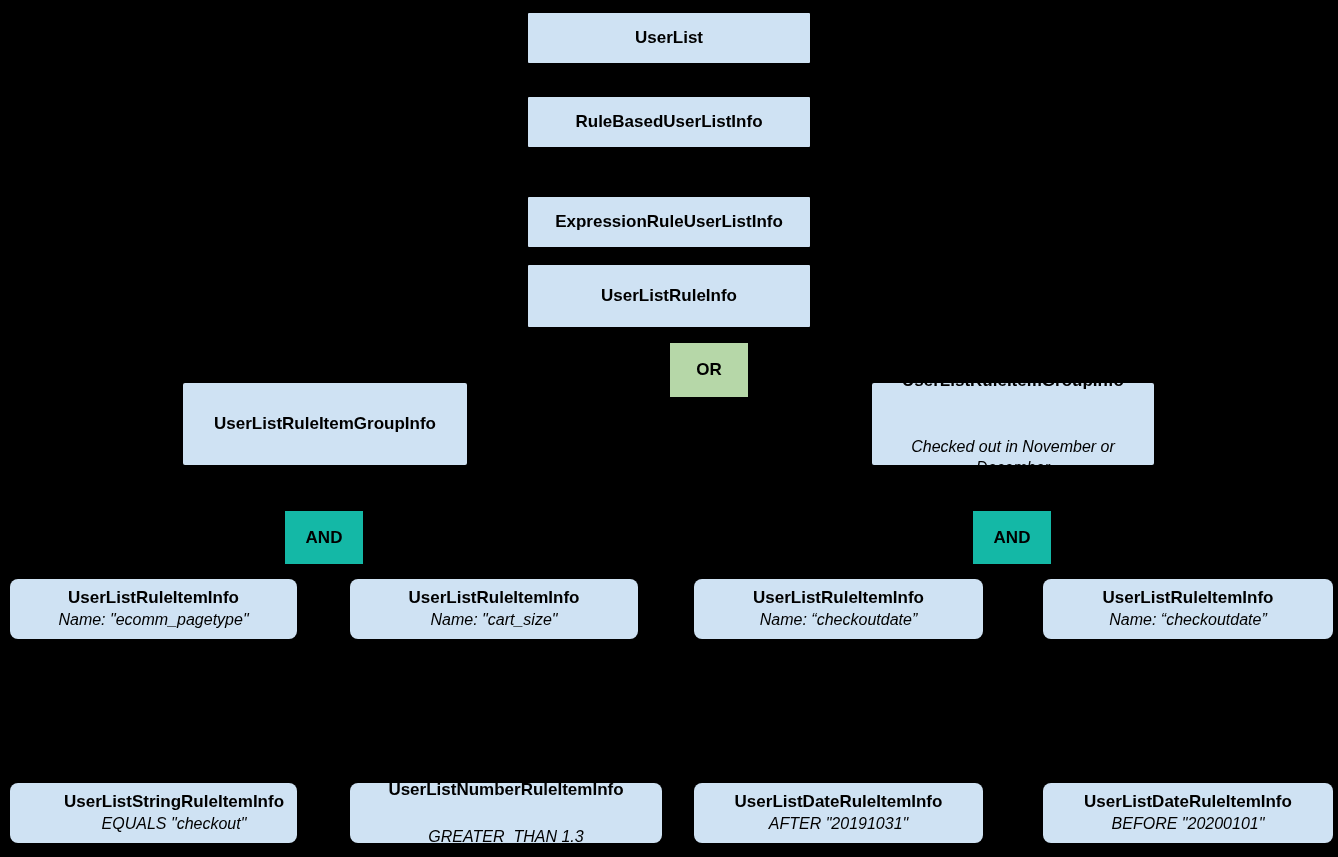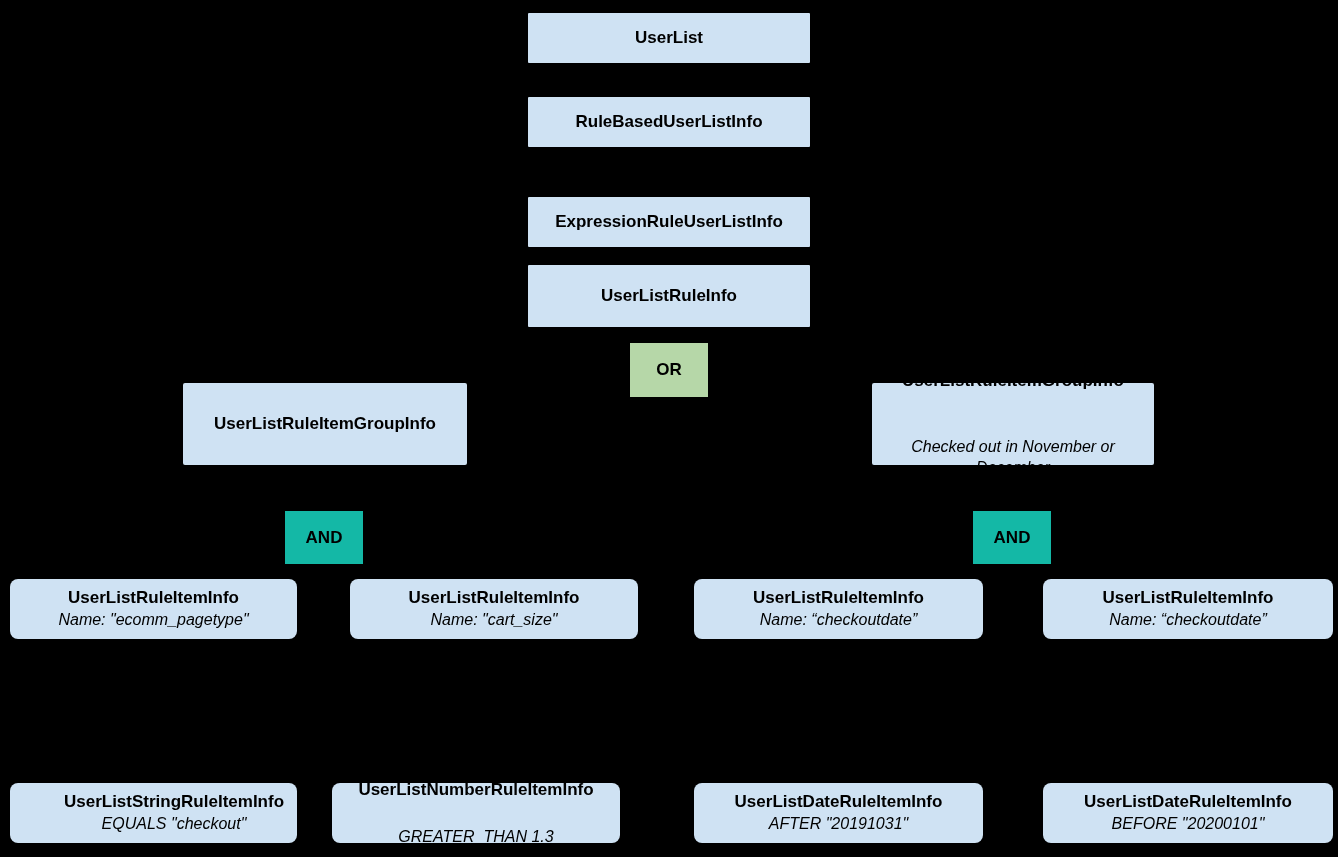--- a/index.html
+++ b/index.html
@@ -11,21 +11,21 @@
     font-family:"Liberation Sans",sans-serif;
   }
   .node{
     position:absolute;
     display:flex;flex-direction:column;
     align-items:center;justify-content:center;
     text-align:center;color:#000;
     box-sizing:border-box;
   }
   .blue{background:#cfe2f3;}
-  .green{background:#b6d7a8;}
+  .green{background:#b6d7a8;margin-left:40px;}
   .pink{background:#14b8a6;}
   .r9{border-radius:1px;}
   .r12{border-radius:8px;}
   .r14{border-radius:2px;gap:44px;}
   .title{font-weight:bold;font-size:17px;line-height:1.3;}
   .op{font-weight:bold;font-size:17px;}
   .sub{font-style:italic;font-size:16px;line-height:1.32;}
   .group .sub{max-width:238px;}
 
   
@@ -40,21 +40,21 @@
   
   .n-group-left {left:183px;top:383px;width:284px;height:82px;}
   .n-group-right{left:872px;top:383px;width:282px;height:82px;}
   
   .n-item-0{left:10px;  top:579px;width:287px;height:60px;}
   .n-item-1{left:350px; top:579px;width:288px;height:60px;}
   .n-item-2{left:694px; top:579px;width:289px;height:60px;}
   .n-item-3{left:1043px;top:579px;width:290px;height:60px;}
   
   .n-opr-0{left:10px;  top:783px;width:287px;height:60px;padding-left:41px;}
-  .n-opr-1{left:332px; top:783px;width:288px;height:60px;gap:24px;}
+  .n-opr-1{left:350px; top:783px;width:312px;height:60px;gap:24px;}
   .n-opr-2{left:694px; top:783px;width:289px;height:60px;}
   .n-opr-3{left:1043px;top:783px;width:290px;height:60px;}
   
   .arrowhead{position:absolute;width:44px;height:20px;}
   .ah-left {left:316px;top:368px;}
   .ah-right{left:984px;top:368px;}
 </style>
 </head>
 <body>
 

